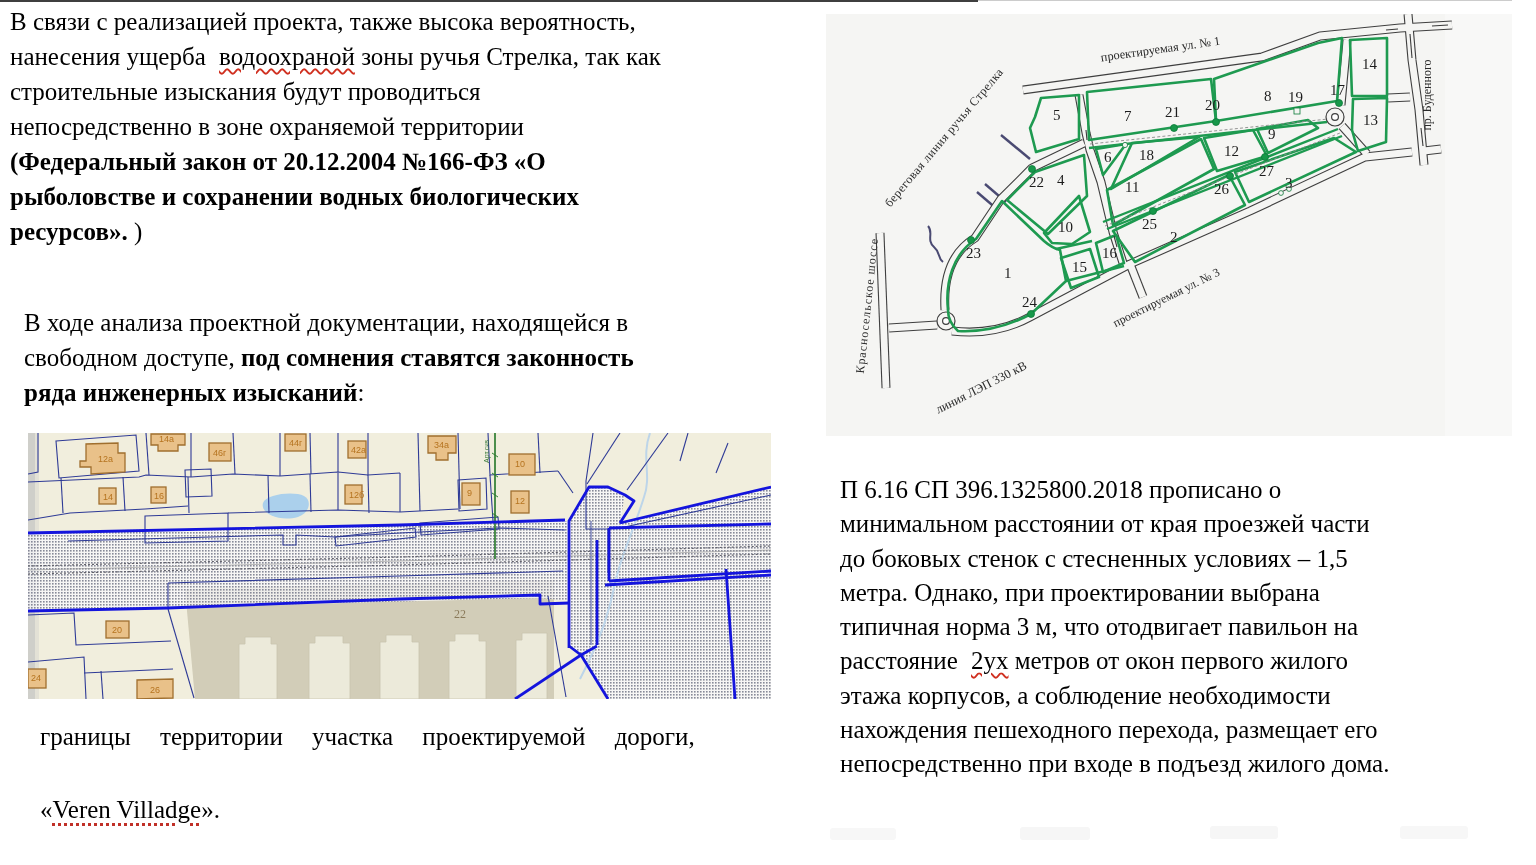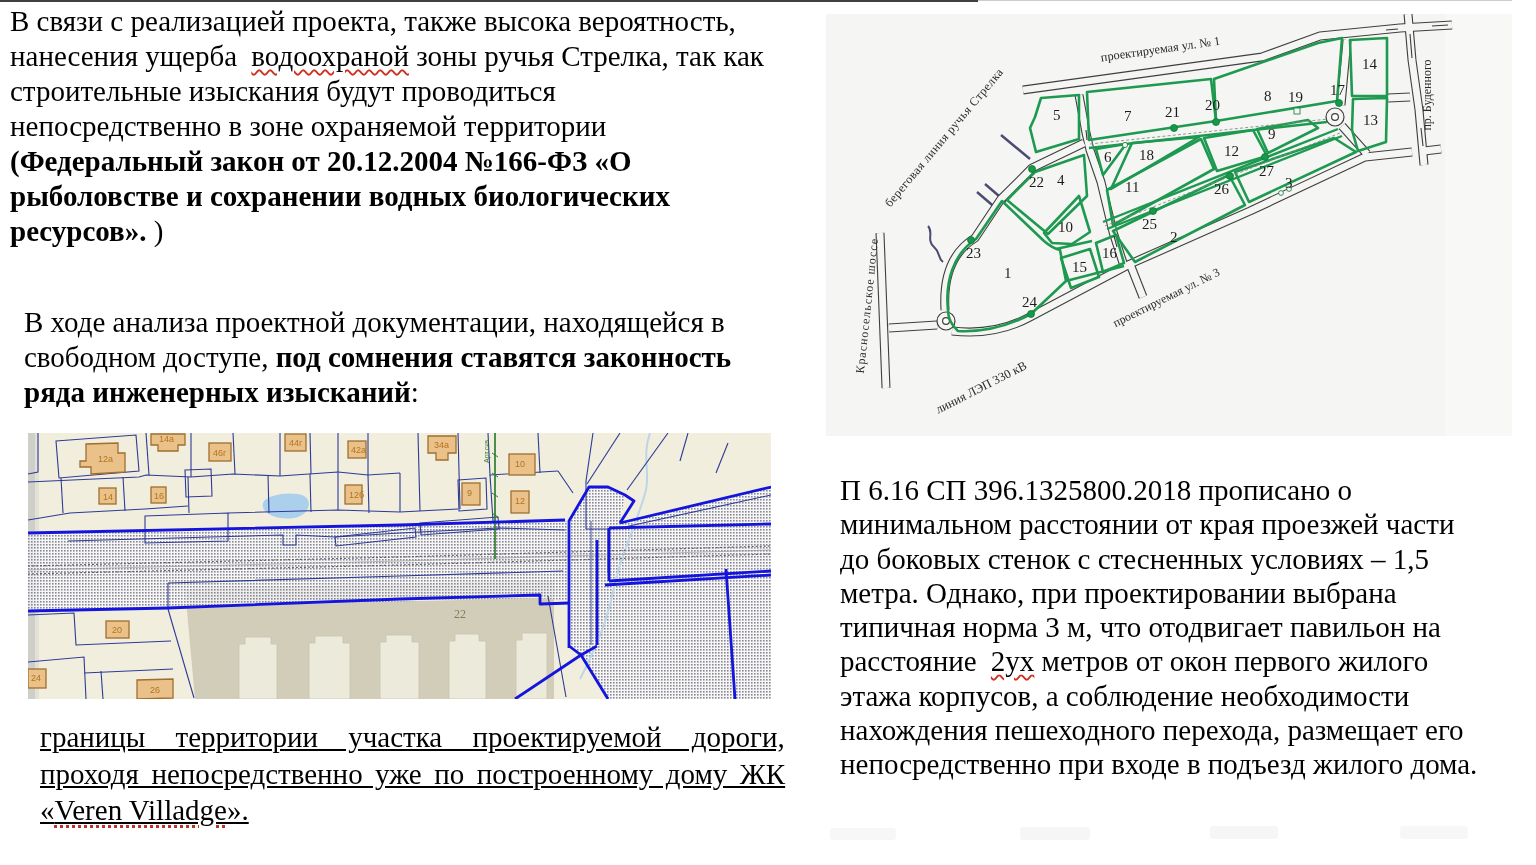--- a/index.html
+++ b/index.html
@@ -1,18 +1,18 @@
 <!DOCTYPE html>
 <html><head>
 <meta charset="utf-8">
 <style>
 html,body{margin:0;padding:0;background:#fff;width:1536px;height:865px;overflow:hidden;}
 body{font-family:"Liberation Serif",serif;color:#000;}
 .abs{position:absolute;}
-.t{font-size:29px;line-height:35px;}
+.t{font-size:25px;line-height:35px;}
 .sq{text-decoration:underline wavy #d03020 1.5px;text-underline-offset:3px;margin-left:7px;}
 .sqd{text-decoration:underline dotted #c03028 2.5px;text-underline-offset:5px;}
 </style>
 </head>
 <body>
 
 <div class="abs" style="left:0;top:0;width:978px;height:2px;background:#3f3f3f;"></div>
 <div class="abs" style="left:978px;top:0;width:534px;height:1px;background:#cccccc;"></div>
 
 <div class="abs t" style="left:10px;top:4px;width:780px;">В связи с реализацией проекта, также высока вероятность,<br>нанесения ущерба <span class="sq">водоохраной</span> зоны ручья Стрелка, так как<br>строительные изыскания будут проводиться<br>непосредственно в зоне охраняемой территории<br><b>(Федеральный закон от 20.12.2004 №166-ФЗ «О<br>рыболовстве и сохранении водных биологических<br>ресурсов».</b> )</div>
@@ -160,21 +160,21 @@
 <text x="321" y="65">12б</text>
 <text x="439" y="63">9</text>
 <text x="487" y="71">12</text>
 <text x="84" y="200">20</text>
 <text x="3" y="248">24</text>
 <text x="122" y="260">26</text>
 </g>
 </svg>
 </div>
 
-<div class="abs t" style="left:40px;top:719px;width:780px;line-height:36.5px;text-decoration:underline;"><span style="word-spacing:23px;">границы территории участка проектируемой дороги,</span><br><span style="word-spacing:5.2px;">проходя непосредственно уже по построенному дому ЖК</span><br>«<span class="sqd">Veren Villadge</span>».</div>
+<div class="abs t" style="left:40px;top:719px;width:780px;line-height:36.5px;"><span style="word-spacing:23px;">границы территории участка проектируемой дороги,</span><br><br>«<span class="sqd">Veren Villadge</span>».</div>
 
 <div class="abs" style="left:826px;top:14px;width:686px;height:422px;background:#f5f5f3;" id="siteplan">
 <svg width="686" height="422" viewBox="826 14 686 422">
 
 <rect x="826" y="14" width="686" height="422" fill="#f5f5f3"></rect>
 <rect x="1445" y="14" width="67" height="422" fill="#f8f8f7"></rect>
 
 <g stroke="#4a4a72" stroke-width="2.4" fill="none">
 <path d="M1001,135 L1030,159"></path>
 <path d="M977,192 L998,210"></path>

